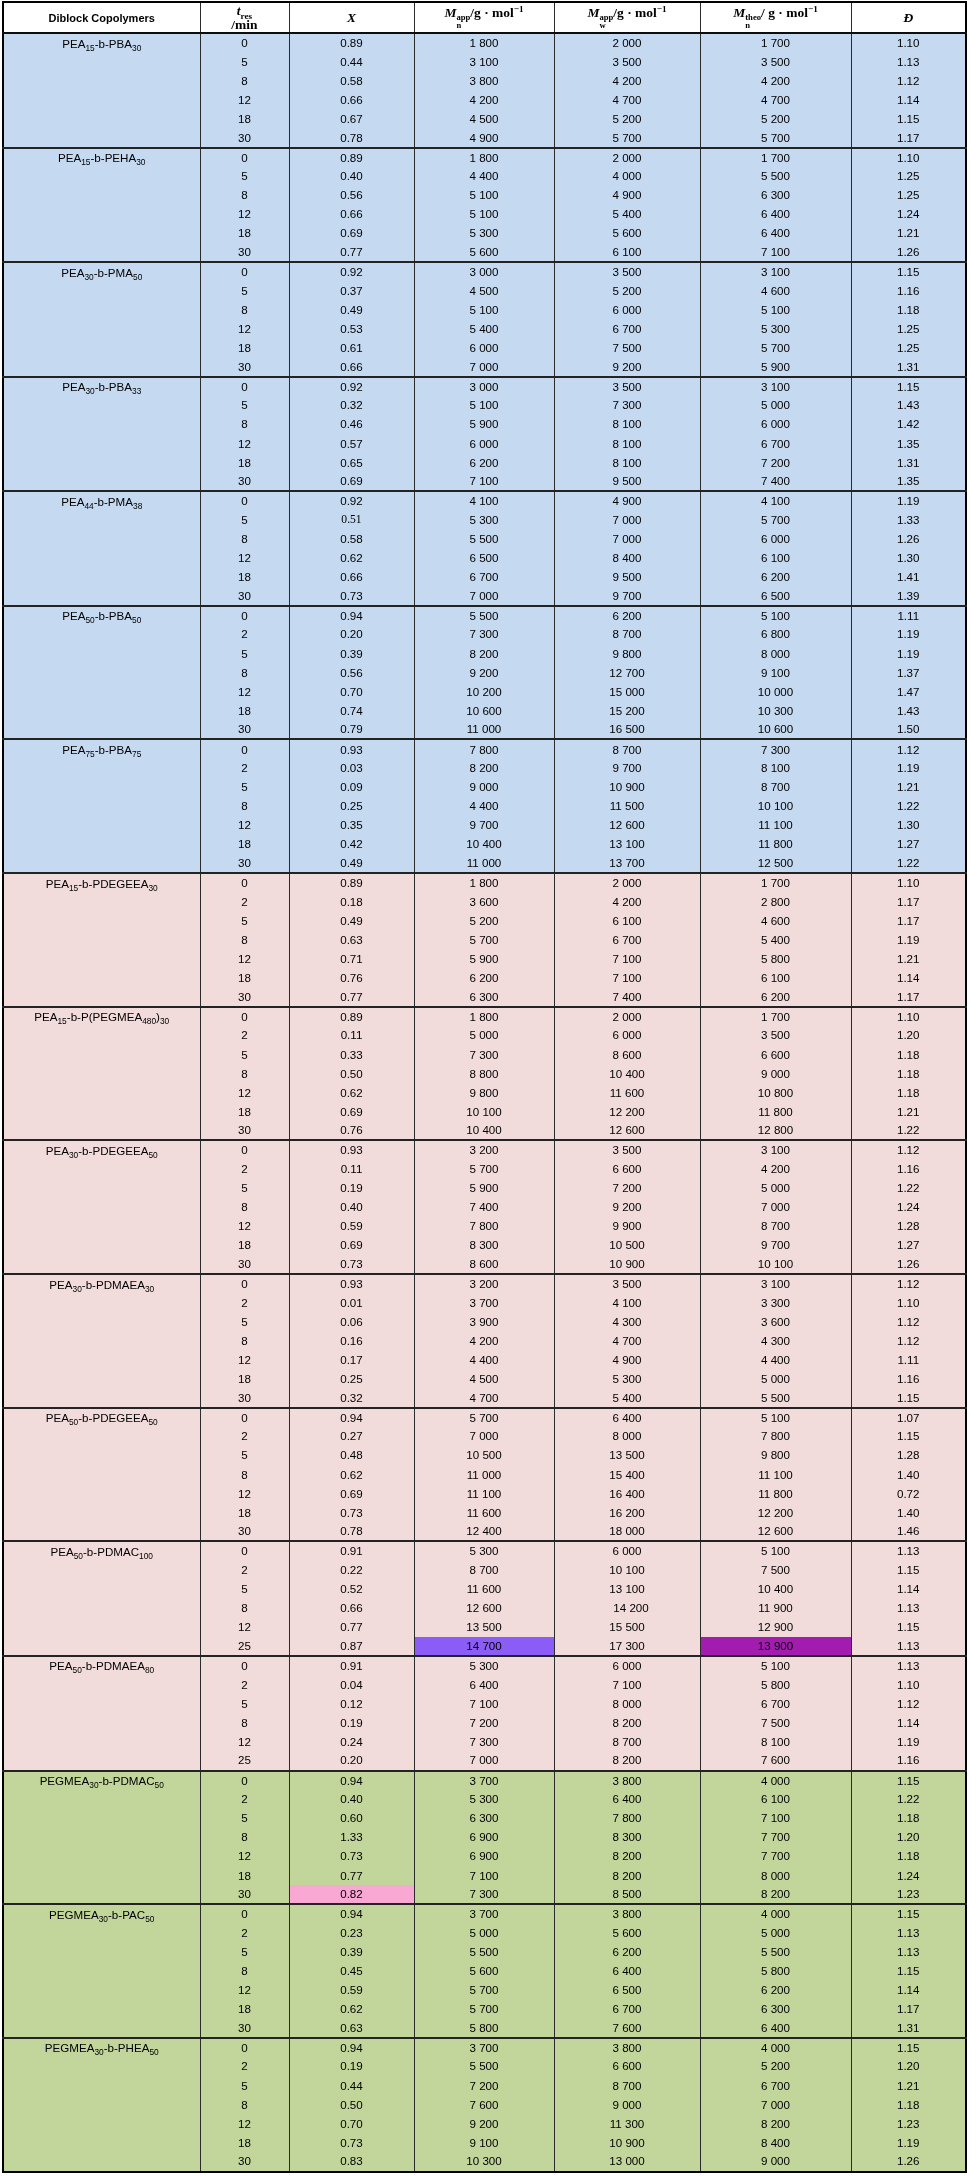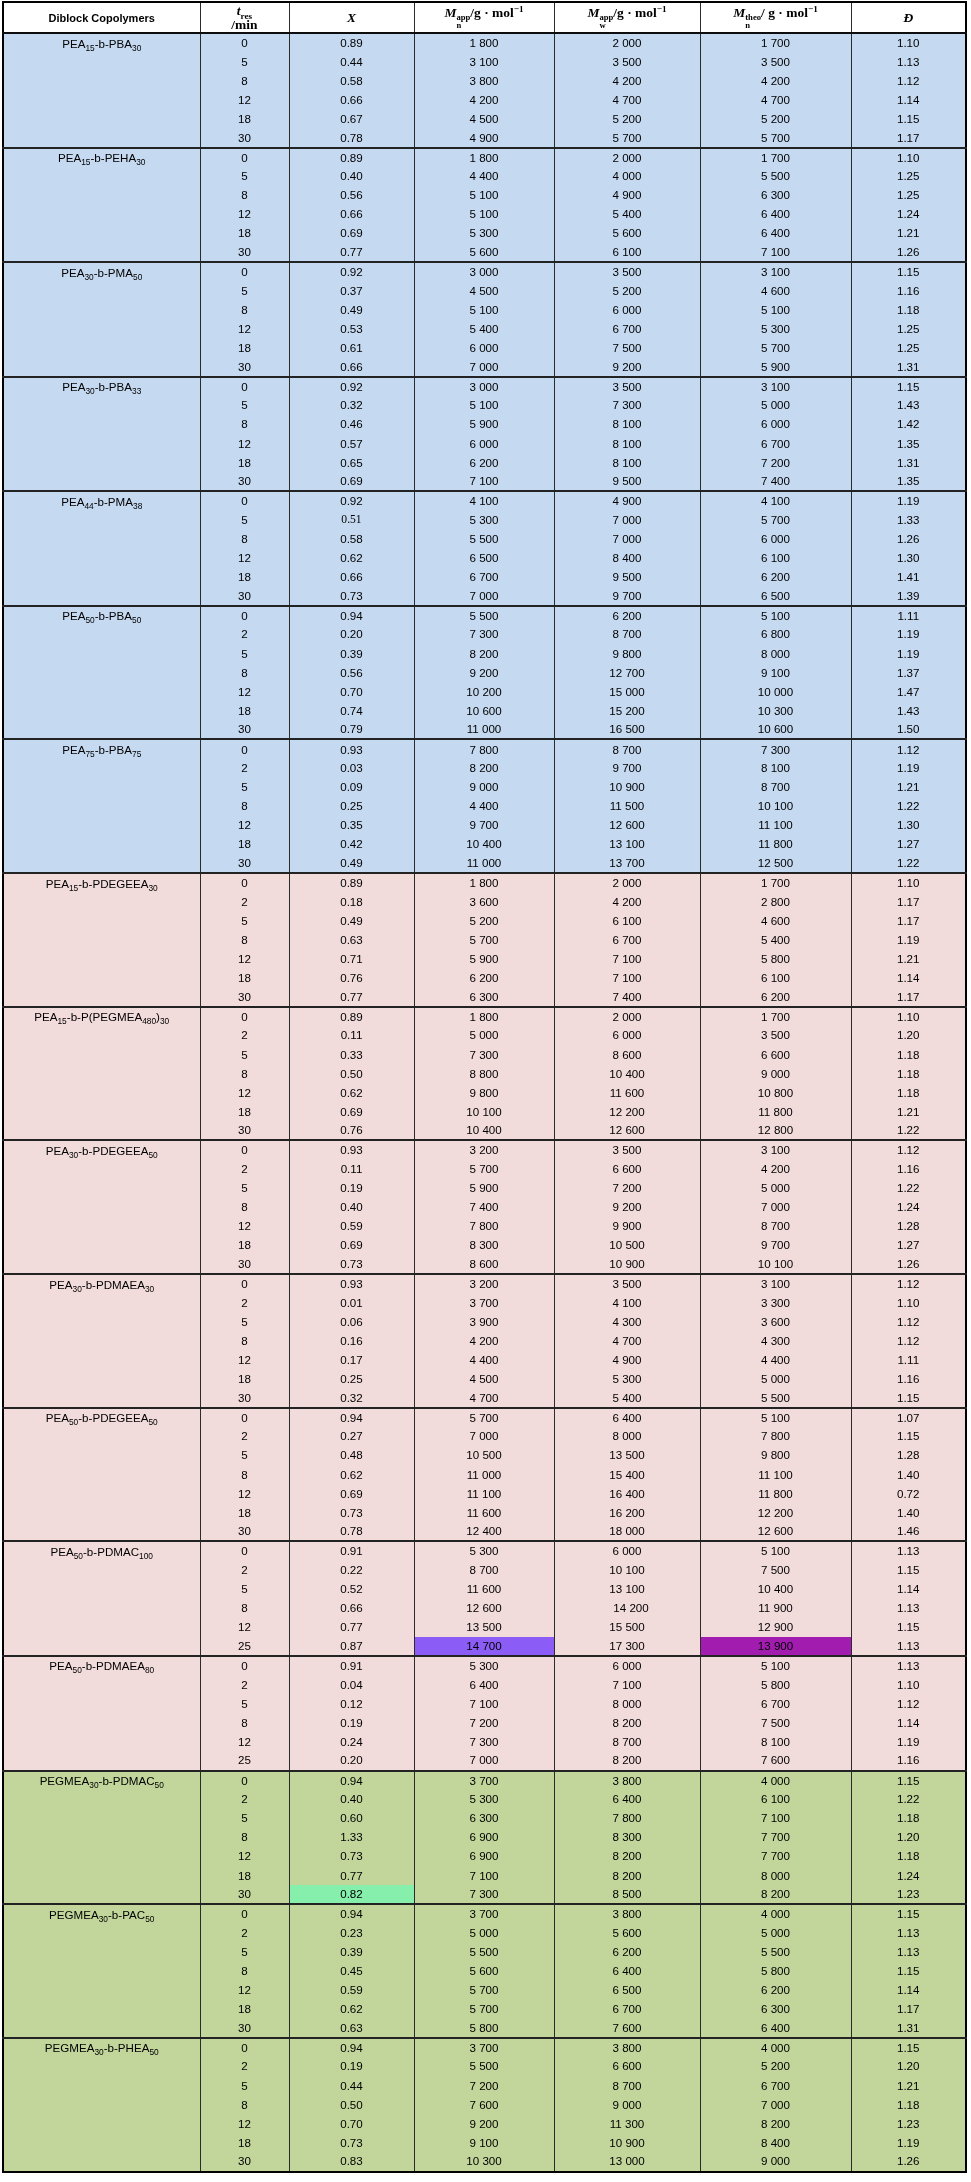--- a/index.html
+++ b/index.html
@@ -846,21 +846,21 @@
       <tr>
         <td style="background: rgb(194, 214, 155);">18</td>
         <td style="background: rgb(194, 214, 155);">0.77</td>
         <td style="background: rgb(194, 214, 155);">7 100</td>
         <td style="background: rgb(194, 214, 155);">8 200</td>
         <td style="background: rgb(194, 214, 155);">8 000</td>
         <td style="background: rgb(194, 214, 155);">1.24</td>
       </tr>
       <tr>
         <td style="background: rgb(194, 214, 155);">30</td>
-        <td style="background: #86efac;">0.82</td>
+        <td style="background: #f9a8d4;">0.82</td>
         <td style="background: rgb(194, 214, 155);">7 300</td>
         <td style="background: rgb(194, 214, 155);">8 500</td>
         <td style="background: rgb(194, 214, 155);">8 200</td>
         <td style="background: rgb(194, 214, 155);">1.23</td>
       </tr>
       <tr class="group-start">
         <td rowspan="7" class="polymer" style="background: rgb(194, 214, 155);">PEGMEA<sub>30</sub>-b-PAC<sub>50</sub></td>
         <td style="background: rgb(194, 214, 155);">0</td>
         <td style="background: rgb(194, 214, 155);">0.94</td>
         <td style="background: rgb(194, 214, 155);">3 700</td>

